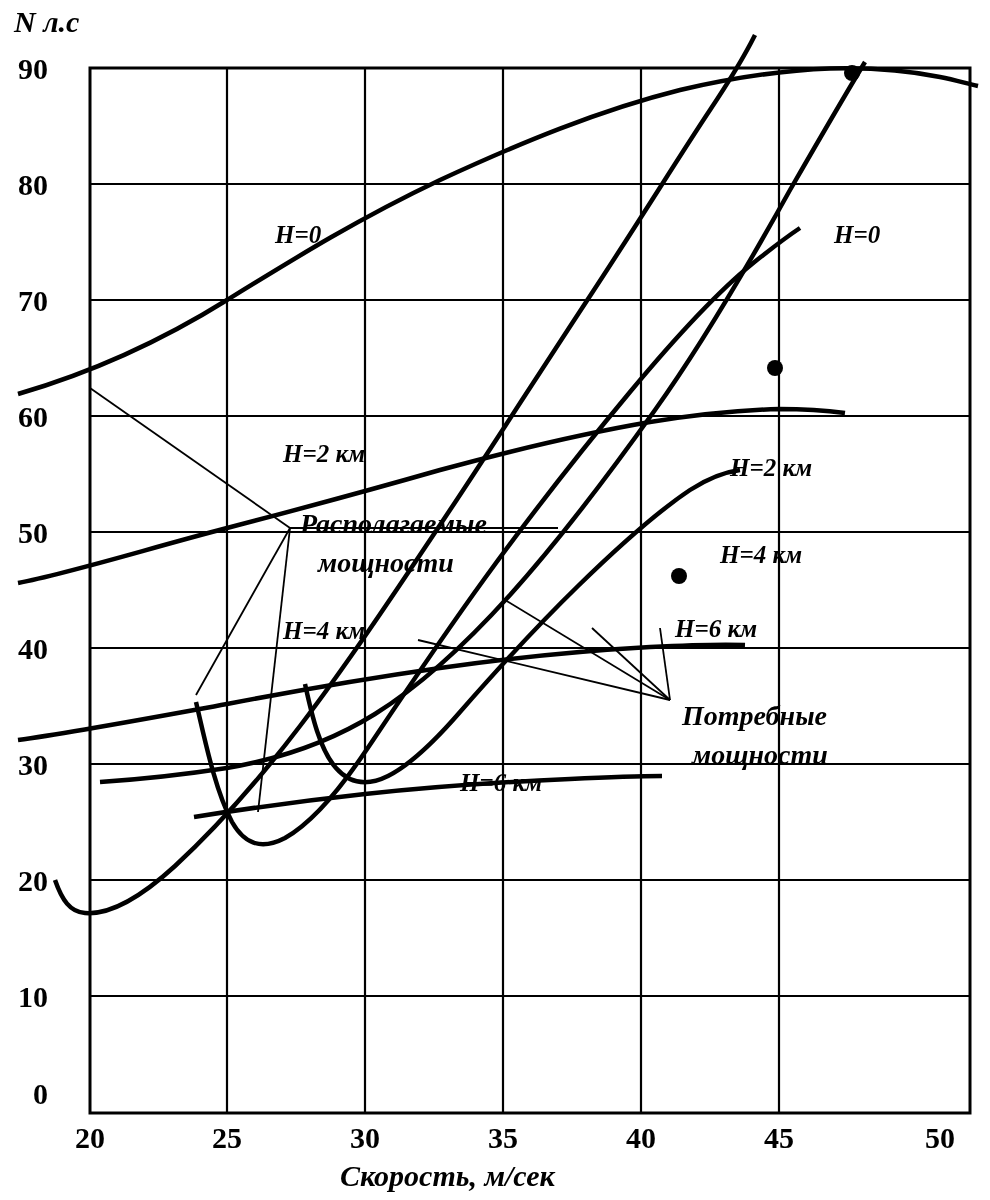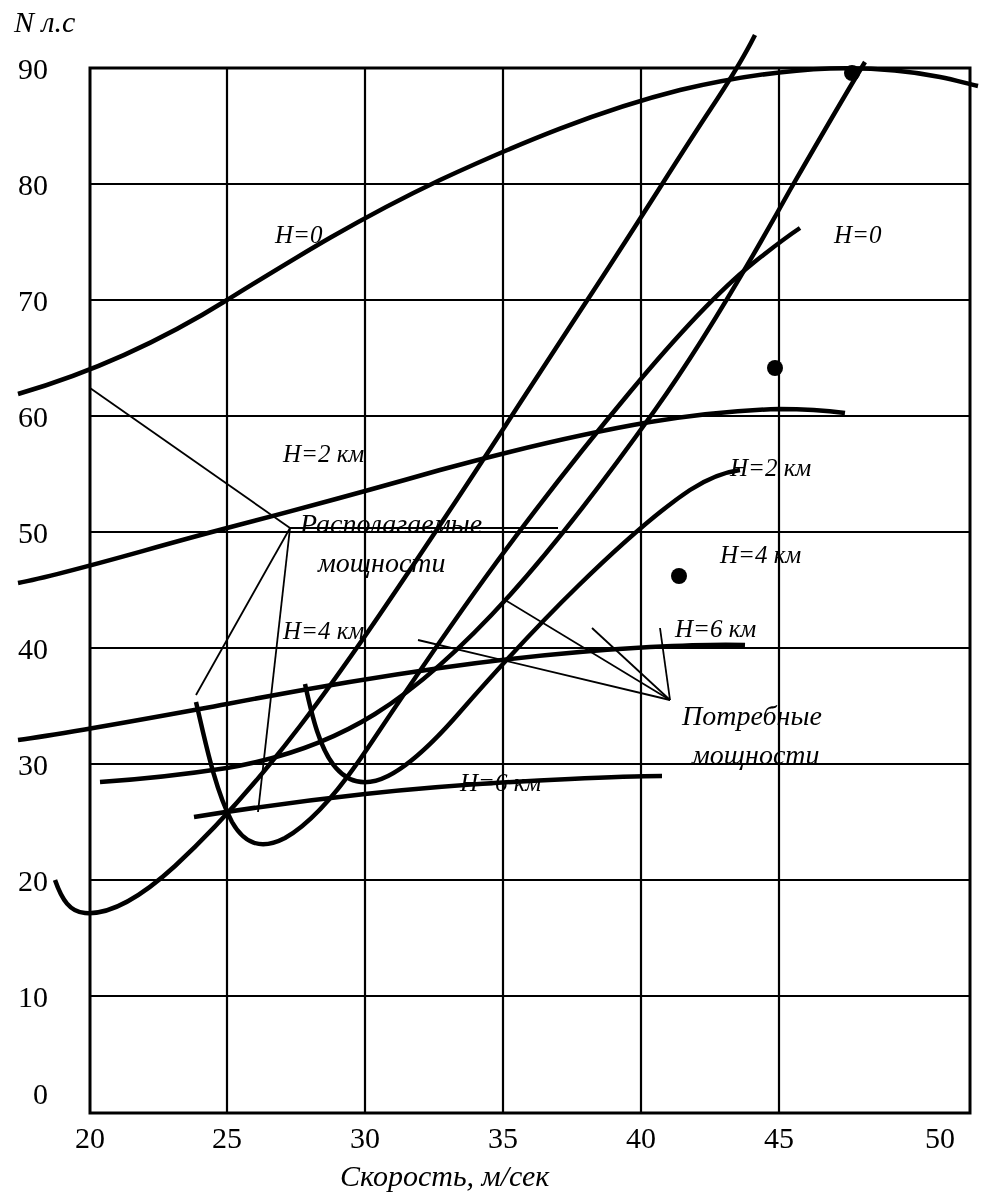--- a/index.html
+++ b/index.html
@@ -13,20 +13,21 @@
     font-family: "Liberation Serif", serif;
     position: relative;
     overflow: hidden;
   }
   #chart-root {
     position: absolute;
     left: 0;
     top: 0;
     width: 990px;
     height: 1200px;
+    font-weight: bold;
   }
   svg {
     display: block;
   }
   .axis-label-text {
     font-family: "Liberation Serif", serif;
     font-style: italic;
     font-size: 30px;
     fill: #000000;
   }

